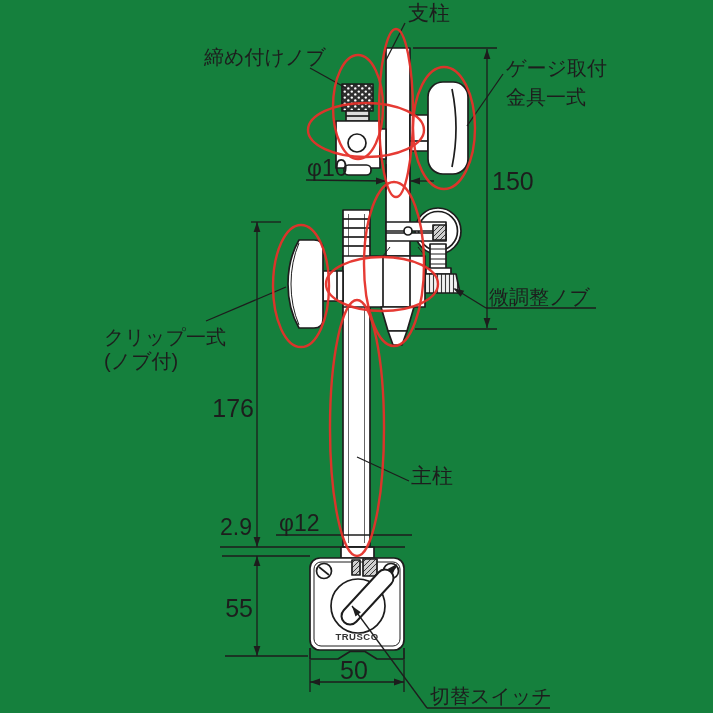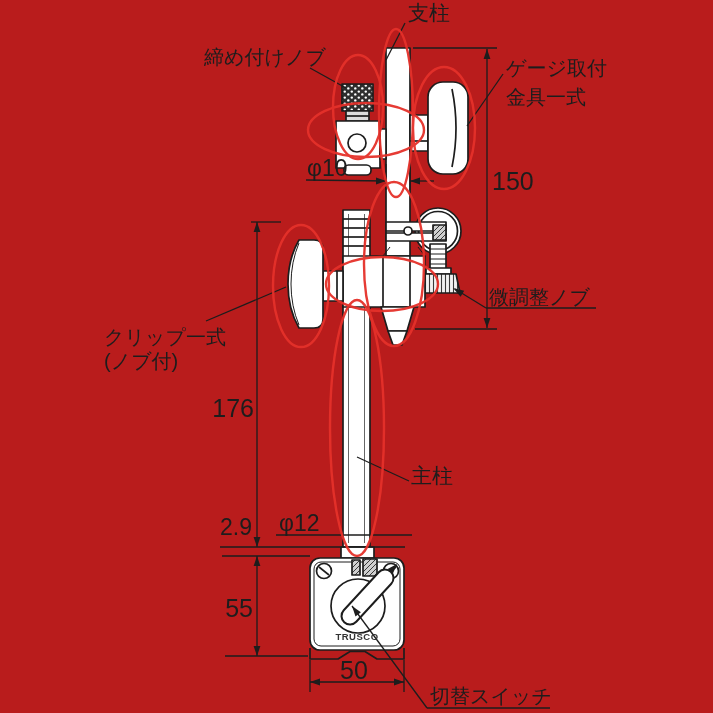--- a/index.html
+++ b/index.html
@@ -1,16 +1,16 @@
 <!DOCTYPE html>
 <html><head>
 <meta charset="utf-8">
 <style>
   html,body{margin:0;padding:0;background:#ffffff;}
-  .stage{position:relative;width:713px;height:713px;background:#b91c1c;overflow:hidden;text-decoration:underline;}
+  .stage{position:relative;width:713px;height:713px;background:#15803d;overflow:hidden;text-decoration:underline;}
   svg{display:block;}
   text{font-family:"Liberation Sans","DejaVu Sans",sans-serif;fill:#1d1d1d;}
   .jp{font-size:20px;}
   .jp-sm{font-size:21px;}
   .num{font-size:25px;}
   .num-sm{font-size:23px;}
   .logo{font-size:9.5px;font-weight:bold;letter-spacing:.5px;fill:#333;}
   .art{stroke:#1d1d1d;stroke-width:1.7;fill:#ffffff;stroke-linejoin:round;}
   .art .thin{stroke-width:1;}
   .art .shade{stroke:#555;stroke-width:.9;}

